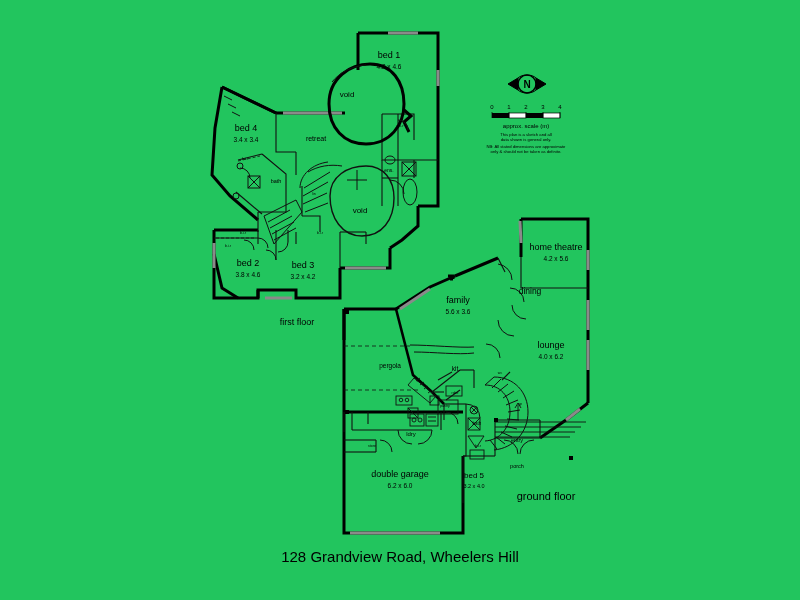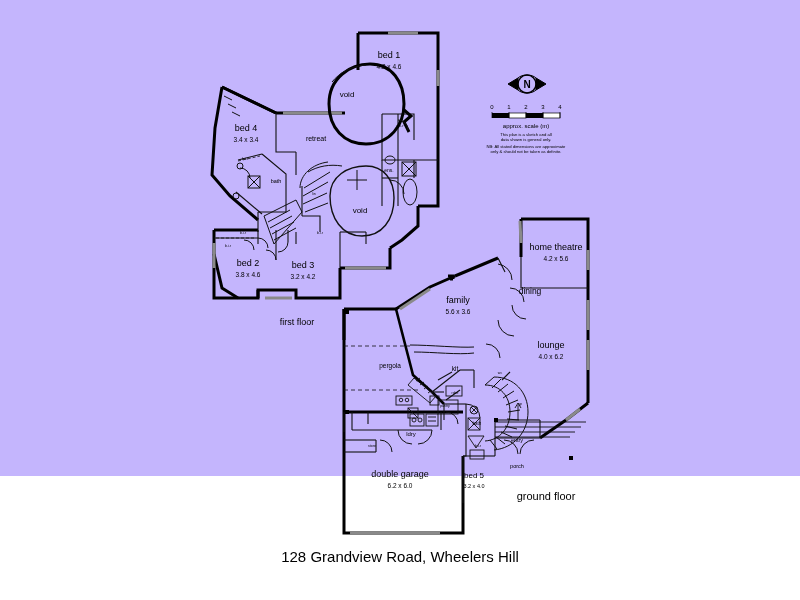--- a/index.html
+++ b/index.html
@@ -1,18 +1,18 @@
 <!DOCTYPE html>
 <html><head>
 <meta charset="utf-8">
 <style>
   html,body{margin:0;padding:0;background:#ffffff;}
   body{width:800px;height:600px;overflow:hidden;
        font-family:"Liberation Sans","DejaVu Sans",sans-serif;color:#000;}
-  #stage{position:relative;width:800px;height:476px;background:#c4b5fd;}
+  #stage{position:relative;width:800px;height:600px;background:#22c55e;}
   #plansvg{position:absolute;left:0;top:0;width:800px;height:600px;}
 </style>
 </head>
 <body>
 
 <div id="stage">
   <svg id="plansvg" viewBox="0 0 800 600">
 
     <g>
 

